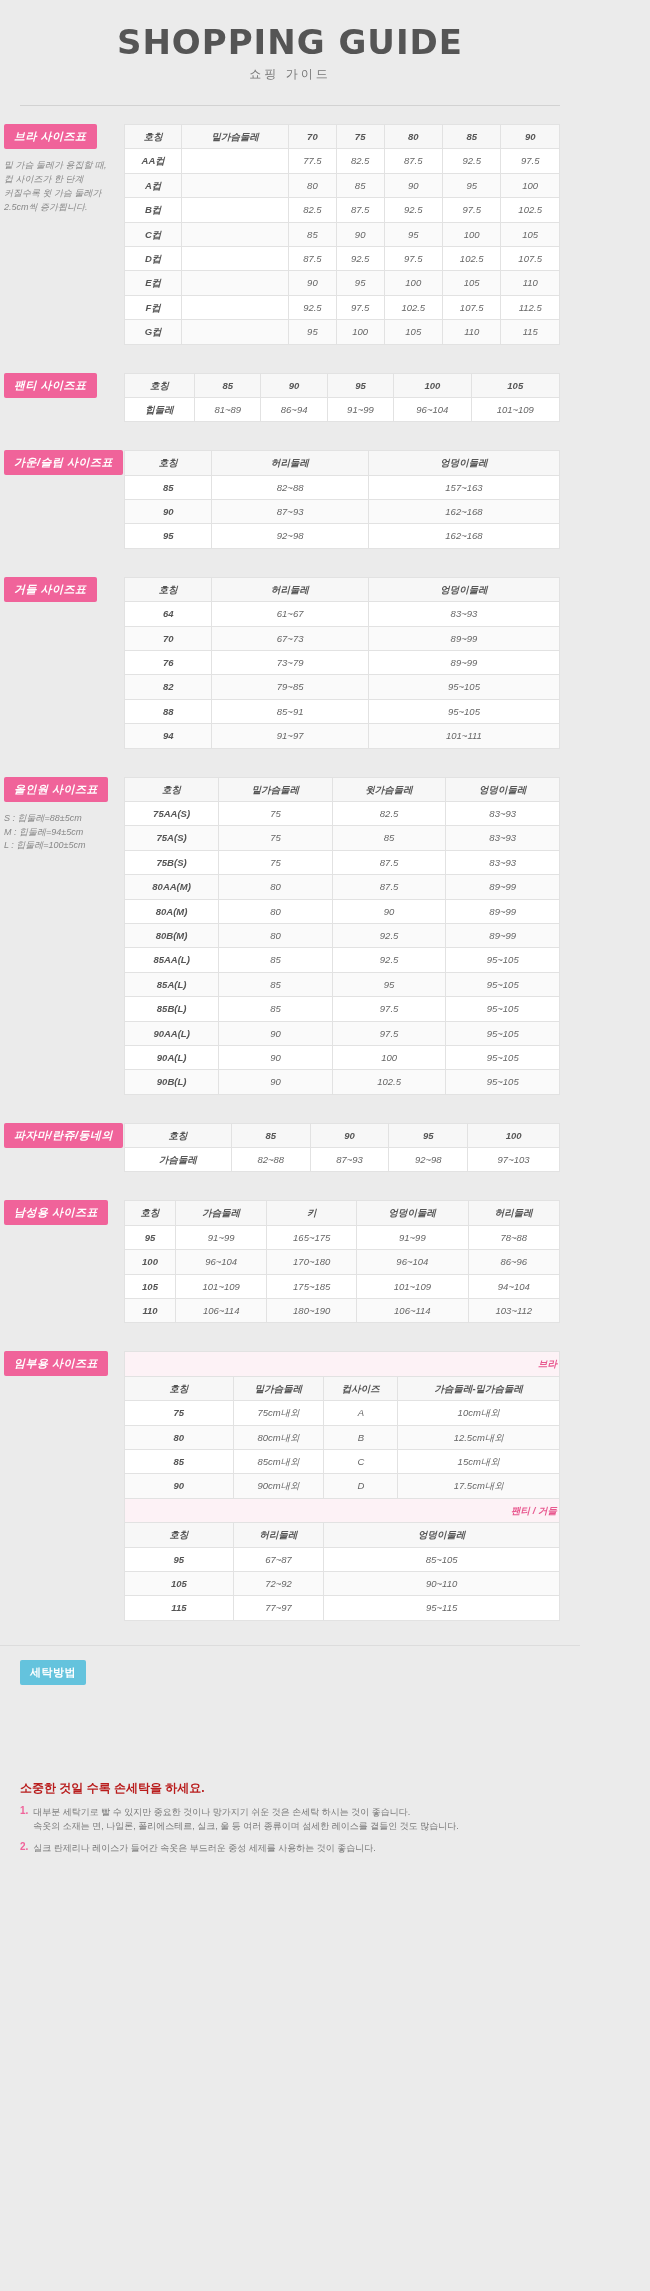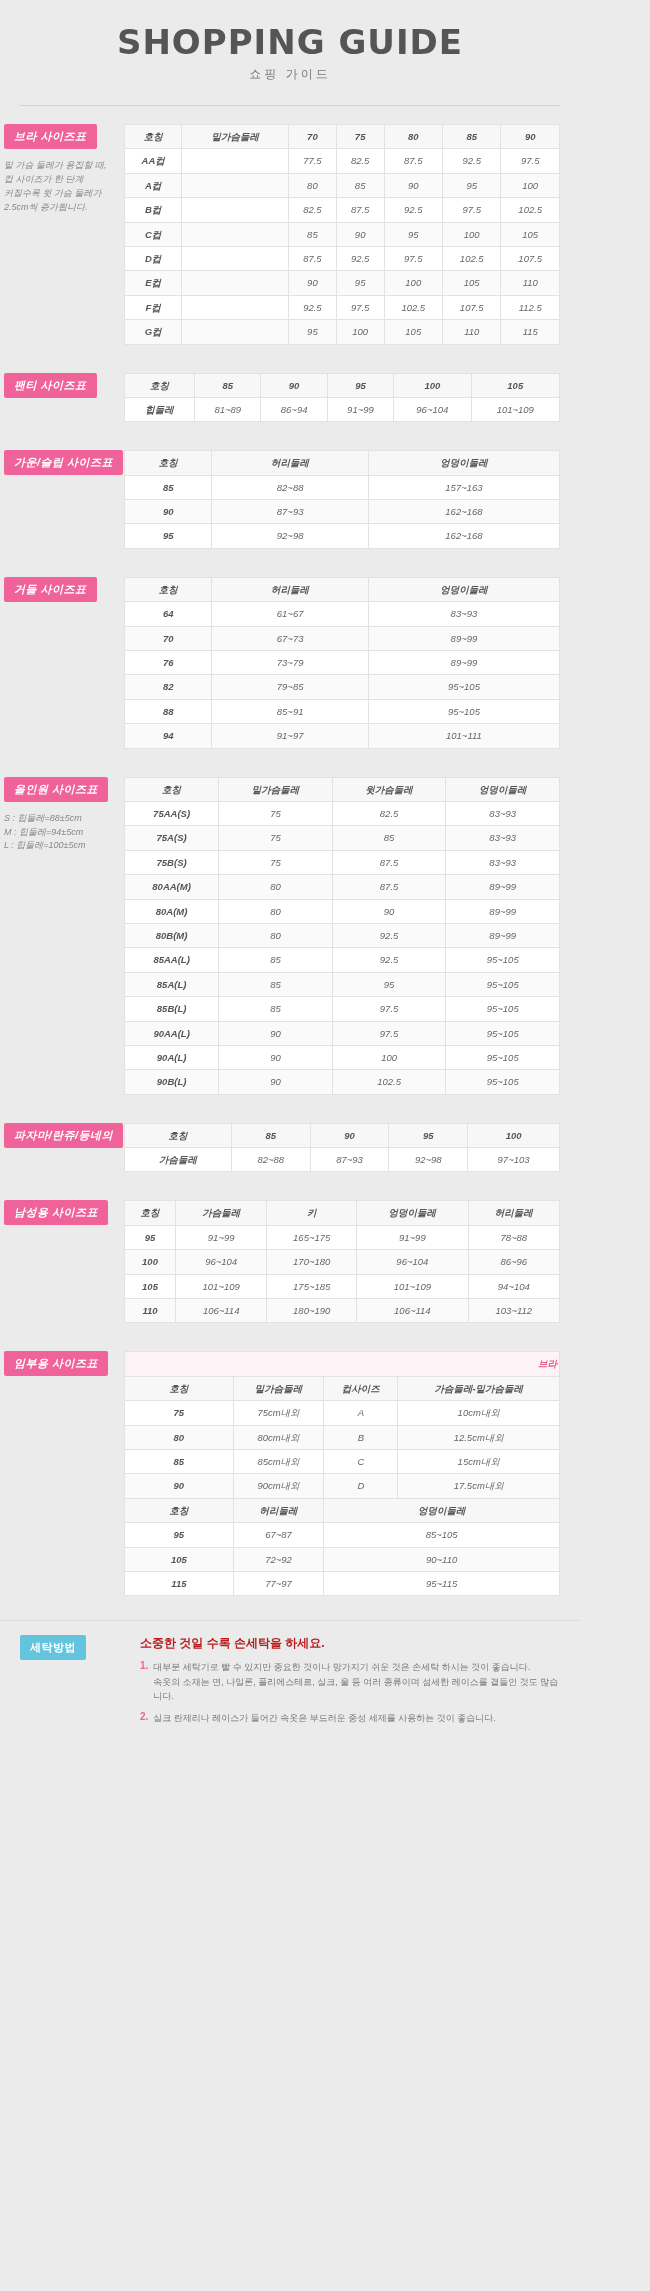--- a/index.html
+++ b/index.html
@@ -103,20 +103,21 @@
     text-align: right;
   }
 
   
   .wash {
     display: flex;
     align-items: flex-start;
     padding: 14px 20px 10px 20px;
     border-top: 1px solid #dcdcdc;
     margin-top: 14px;
+    flex-direction: column;
   }
   .wash .section-left { width:120px; flex:0 0 120px; }
   .wash-title {
     font-size: 12px;
     font-weight: bold;
     color: #b91c1c;
     margin-bottom: 8px;
   }
   .wash-list { margin:0; padding:0; list-style:none; }
   .wash-item { display:flex; margin-bottom: 8px; }
@@ -545,20 +546,23 @@
               <td>15cm내외</td>
             </tr>
             <tr class="alt">
               <td class="rowhead">90</td>
               <td>90cm내외</td>
               <td>D</td>
               <td>17.5cm내외</td>
             </tr>
           </tbody>
         <thead>
+          <tr>
+              <th class="tbl-title" colspan="4">팬티 / 거들</th>
+            </tr>
           <tr id="mat-panty-head">
               <th style="width:25%">호칭</th>
               <th>허리둘레</th>
               <th colspan="2">엉덩이둘레</th>
             </tr>
         </thead>
         <tbody id="mat-panty-body">
             <tr>
               <td class="rowhead">95</td>
               <td>67~87</td>

